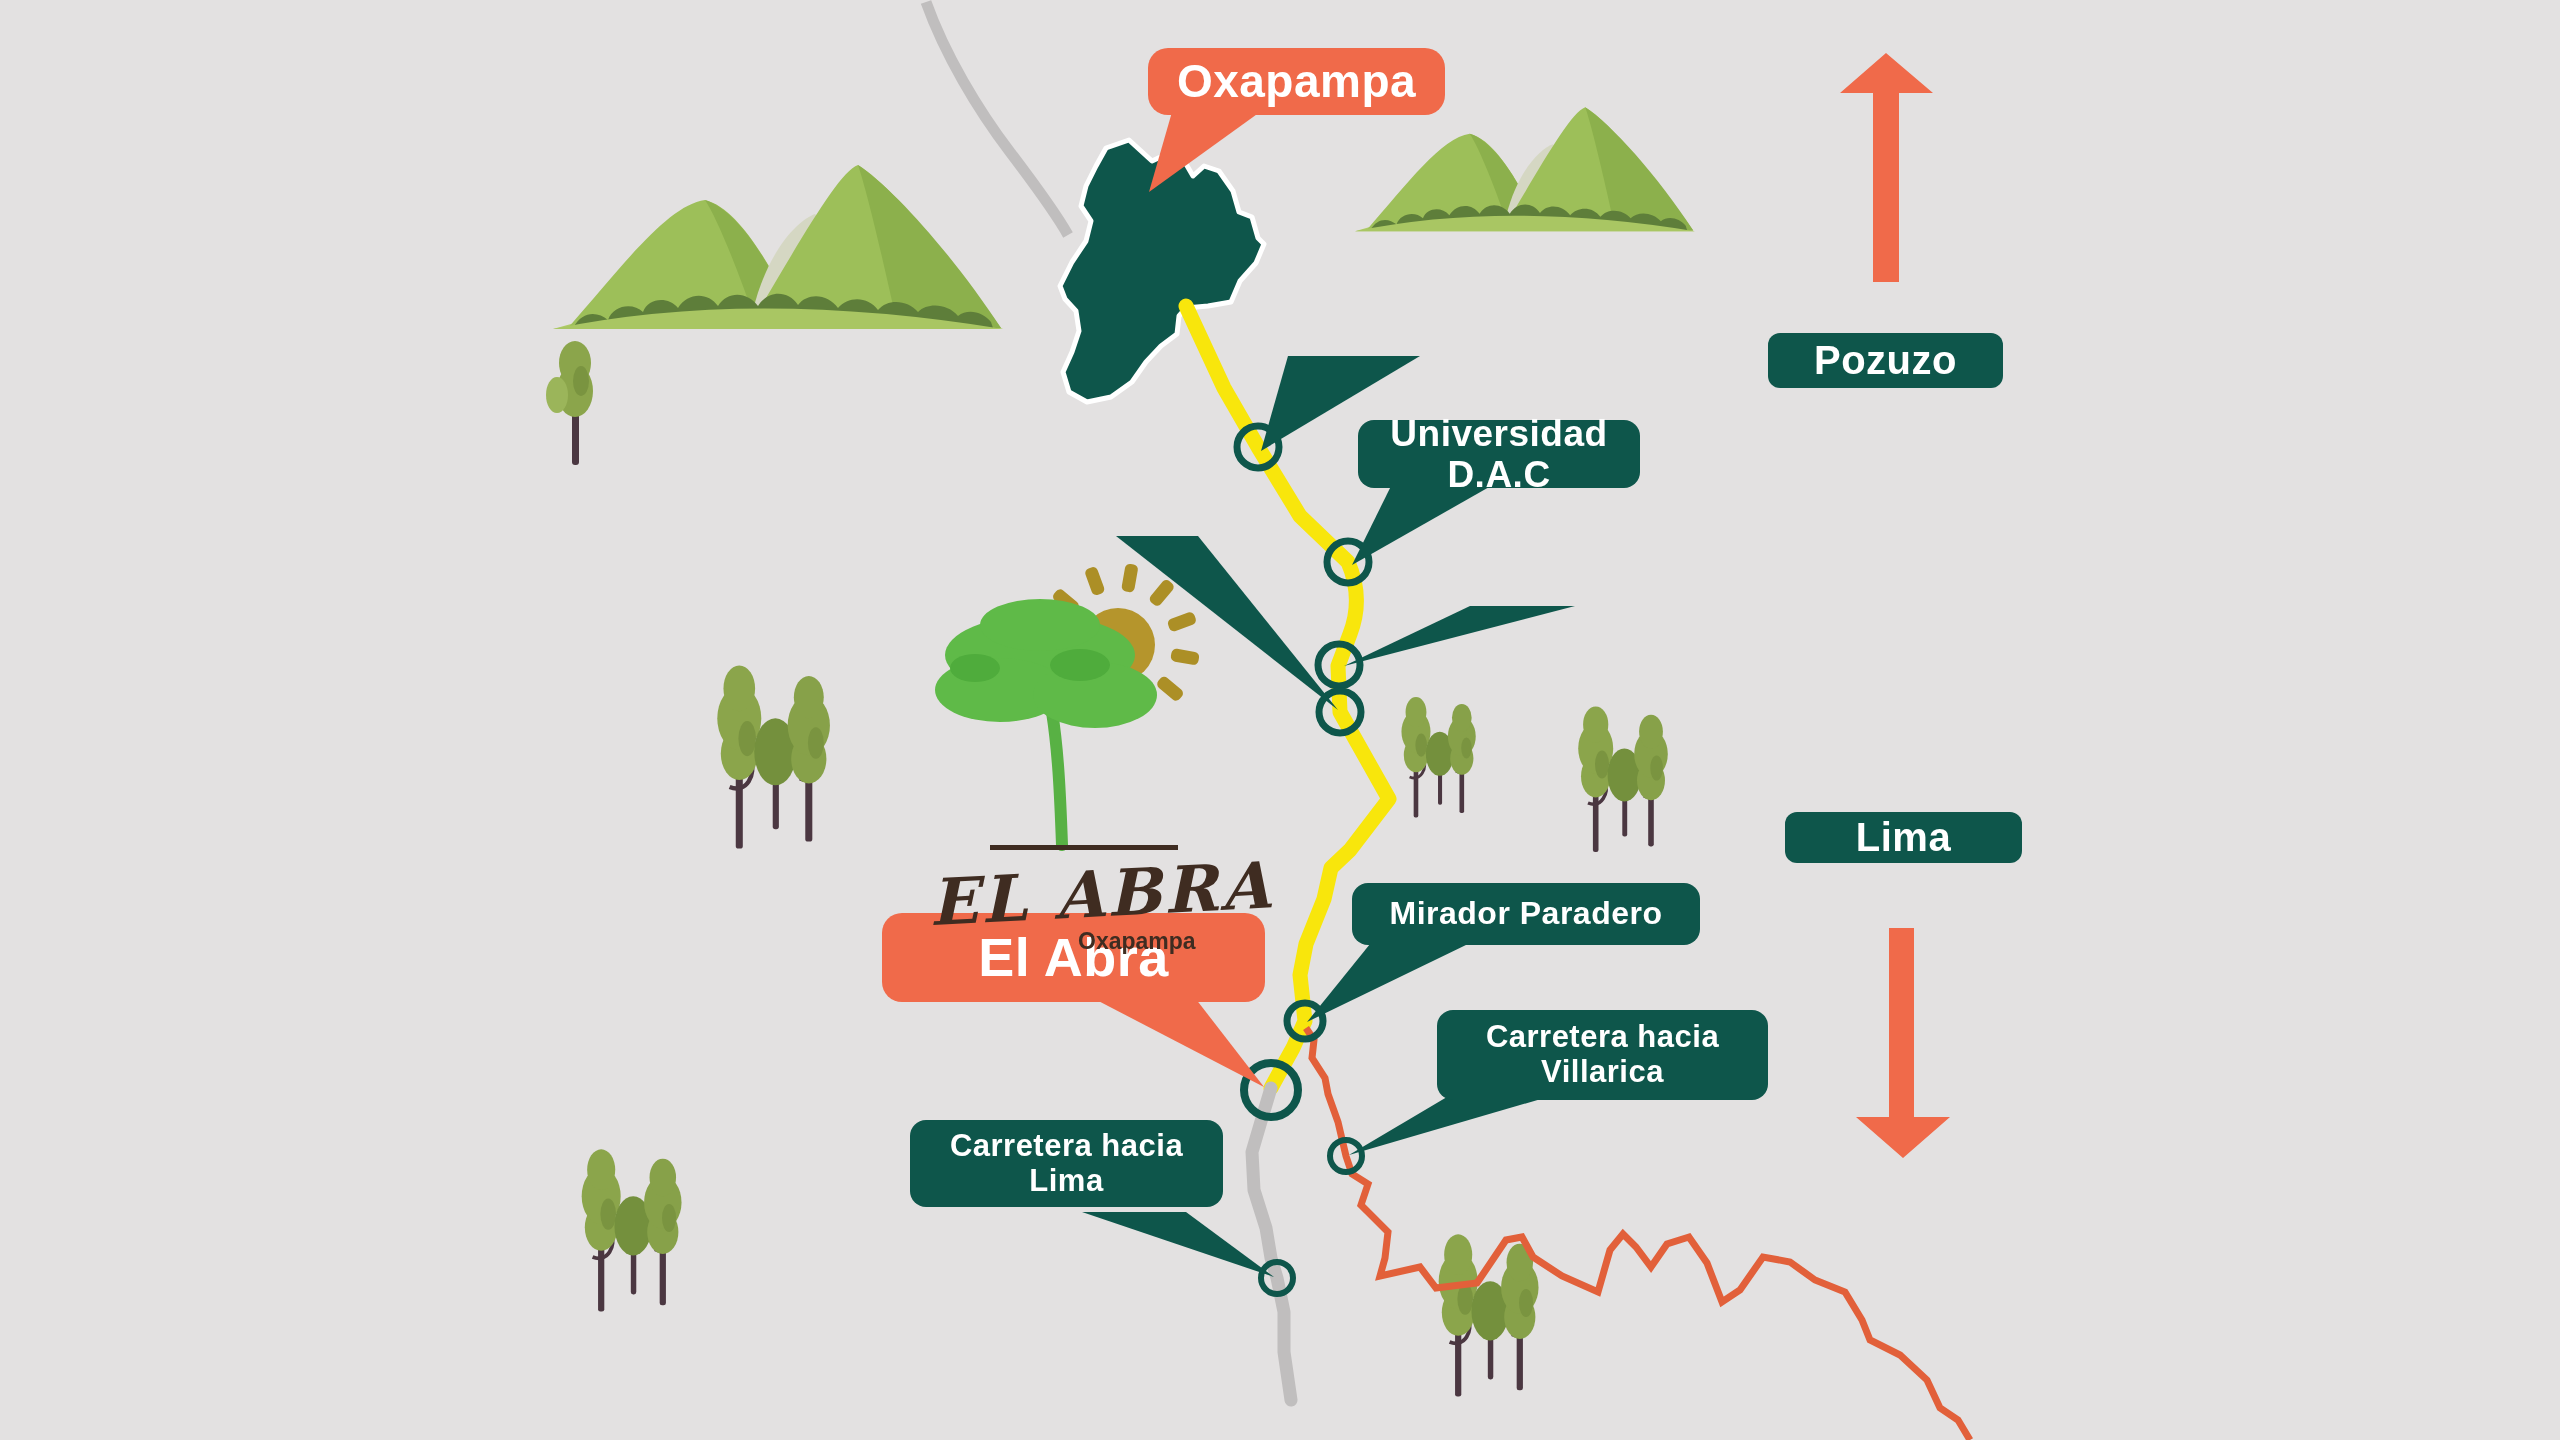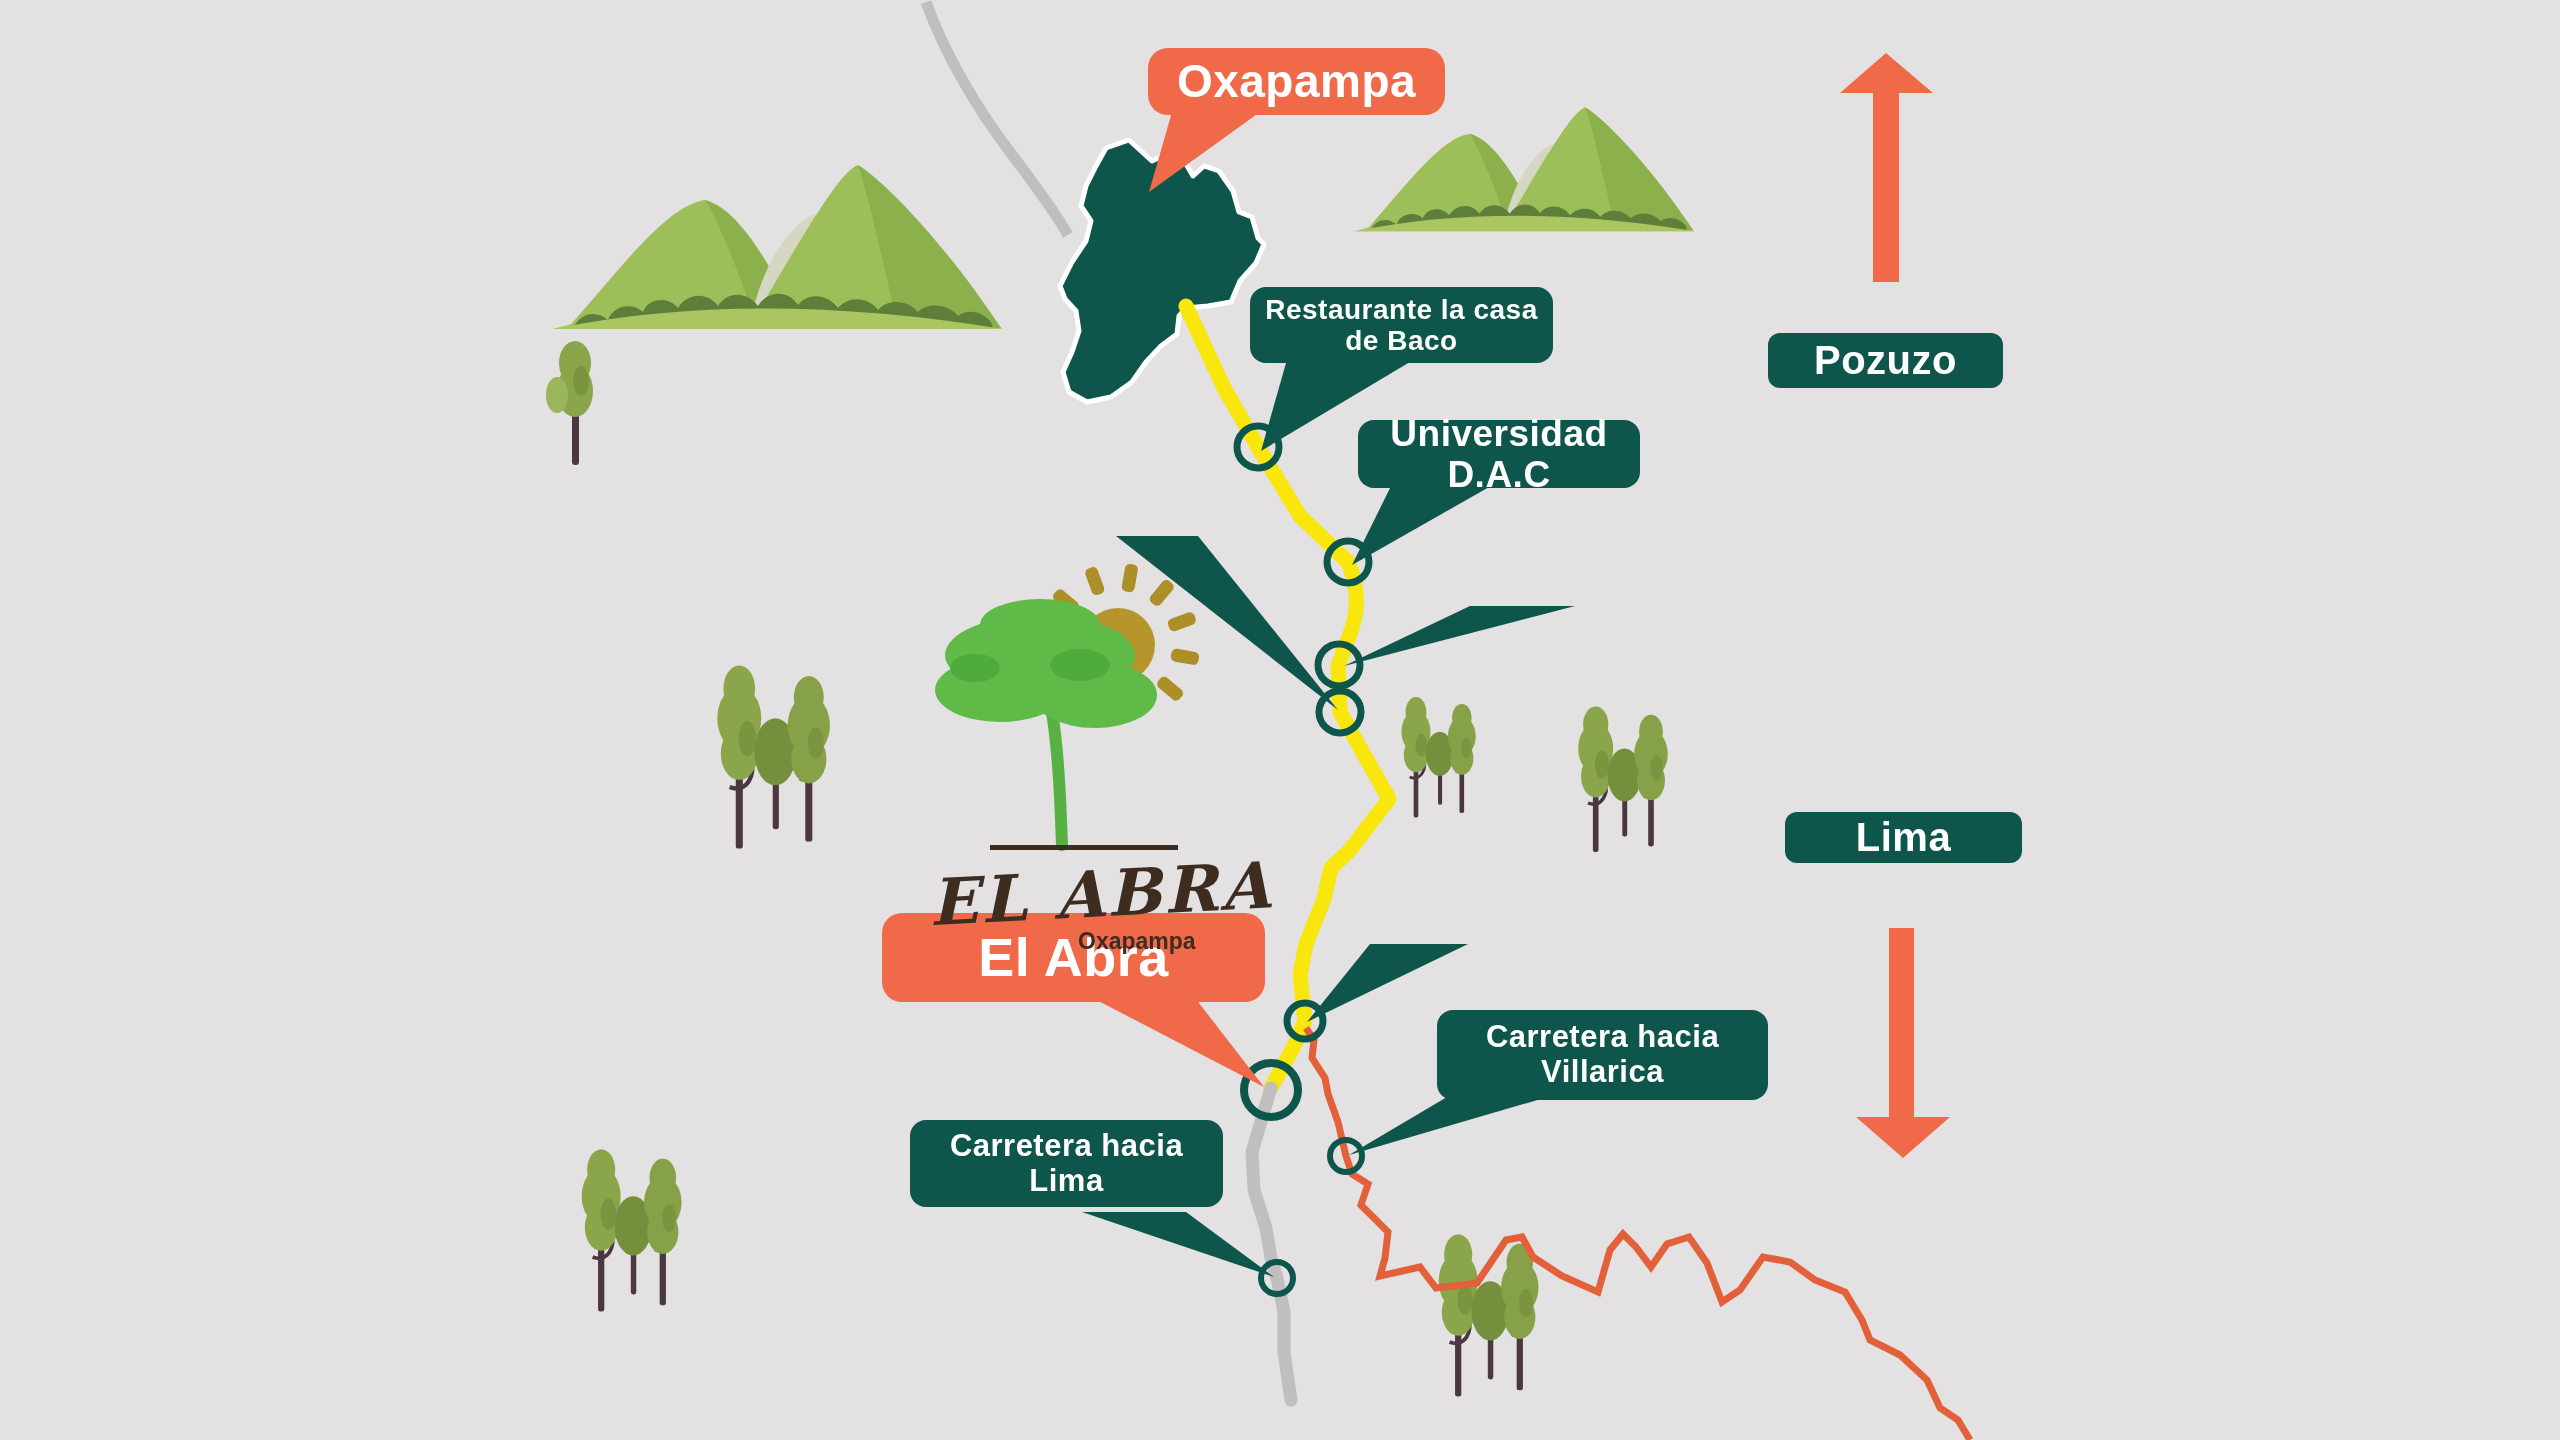--- a/index.html
+++ b/index.html
@@ -164,23 +164,22 @@
       <polygon points="1085,994 1192,994 1264,1087"></polygon>
     </g>
 
     <polygon fill="#F06A4A" points="1873,282 1873,93 1840,93 1886,53 1933,93 1899,93 1899,282"></polygon>
     <polygon fill="#F06A4A" points="1889,928 1914,928 1914,1117 1950,1117 1903,1158 1856,1117 1889,1117"></polygon>
   </svg>
 
   <div class="co orange" style="left:1148px;top:48px;width:297px;height:67px;font-size:46px;">Oxapampa</div>
   <div class="co orange" style="left:882px;top:913px;width:383px;height:89px;font-size:54px;">El Abra</div>
 
-  <div class="co" style="left:1250px;top:287px;width:303px;height:76px;font-size:28px;">Restaurante la casa
-de Baco</div>
   <div class="co" style="left:1358px;top:420px;width:282px;height:68px;font-size:37px;">Universidad D.A.C</div>
+  <div class="co" style="left:1352px;top:883px;width:348px;height:62px;font-size:32px;">Mirador Paradero</div>
   <div class="co" style="left:1437px;top:1010px;width:331px;height:90px;font-size:31px;">Carretera hacia
 Villarica</div>
   <div class="co" style="left:910px;top:1120px;width:313px;height:87px;font-size:31px;">Carretera hacia
 Lima</div>
 
   <div class="co" style="left:1768px;top:297px;width:235px;height:55px;font-size:40px;border-radius:12px;margin-top:36px;">Pozuzo</div>
   <div class="co" style="left:1785px;top:812px;width:237px;height:51px;font-size:40px;border-radius:12px;">Lima</div>
 
   <div class="logo-title" style="left:935px;top:856px;font-size:64px;">EL ABRA</div>
   <div class="logo-sub" style="left:1078px;top:928px;font-size:23px;">Oxapampa</div>

